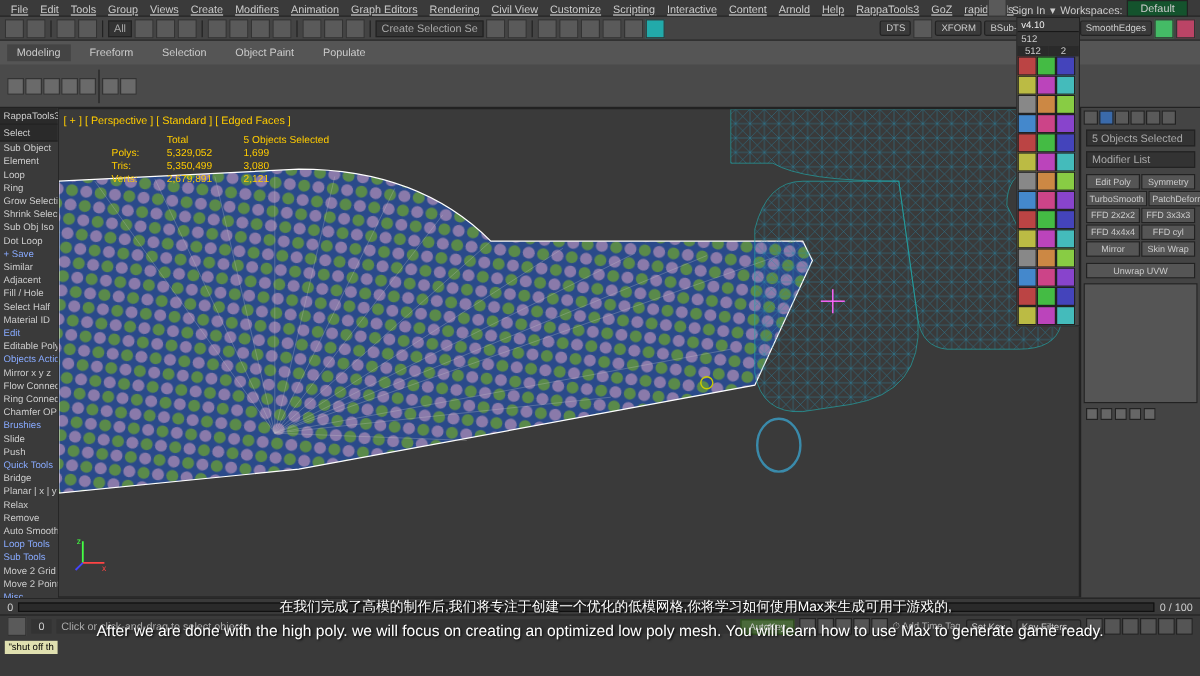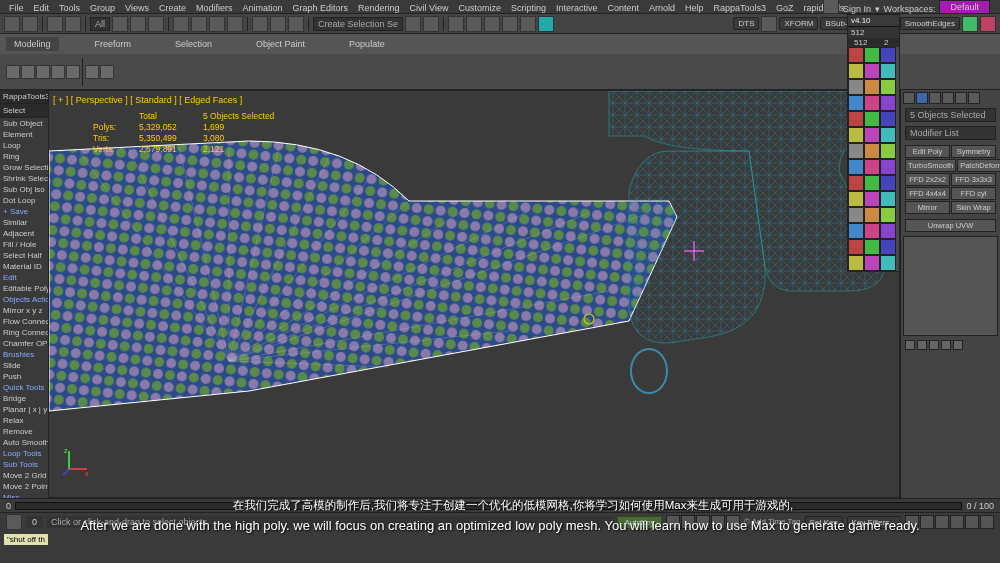--- a/index.html
+++ b/index.html
@@ -1,23 +1,23 @@
 <!DOCTYPE html>
 <html><head>
 <meta charset="utf-8">
 <style>
   * { margin: 0; padding: 0; box-sizing: border-box; font-family: Arial, sans-serif; }
   body { width: 1000px; height: 563px; background: #404040; color: #ccc; font-size: 9px; overflow: hidden; position: relative; }
   .topbar { background: #3a3a3a; border-bottom: 1px solid #222; display: flex; padding: 2px 4px; height: 14px; }
-  .topbar .menu-item { padding: 1px 5px; cursor: pointer; white-space: nowrap; }
+  .topbar .menu-item { padding: 1px 5px; cursor: pointer; white-space: nowrap; text-decoration: underline; }
   .toolbar-row { background: #444; border-bottom: 1px solid #222; display: flex; align-items: center; padding: 2px 4px; height: 20px; gap: 2px; }
   .tool-btn { width: 16px; height: 16px; background: #5a5a5a; border: 1px solid #333; display: inline-block; }
   .tool-sep { width: 1px; height: 14px; background: #222; margin: 0 2px; }
   .dropdown { background: #333; border: 1px solid #222; padding: 1px 4px; font-size: 9px; color: #aaa; white-space: nowrap; }
-  .ribbon { background: #555; height: 20px; display: flex; align-items: center; padding: 0 6px; gap: 28px; font-size: 9px; }
+  .ribbon { background: #555; height: 20px; display: flex; align-items: center; padding: 0 6px; gap: 8px; font-size: 9px; }
   .ribbon .tab { padding: 2px 8px; }
   .ribbon .tab.active { background: #444; }
   .sub-ribbon { background: #4a4a4a; height: 36px; display: flex; align-items: center; padding: 2px 6px; gap: 2px; border-bottom: 1px solid #222; }
   .ribbon-icon { width: 14px; height: 14px; background: #6a6a6a; border: 1px solid #333; }
   .left-panel { position: absolute; left: 0; top: 90px; width: 48px; background: #3a3a3a; height: 408px; overflow-y: auto; font-size: 8px; }
   .left-panel .header { background: #2a2a2a; padding: 2px 3px; color: #ccc; border-bottom: 1px solid #222; }
   .left-panel .item { padding: 1px 3px; cursor: pointer; white-space: nowrap; overflow: hidden; }
   .left-panel .item.blue { color: #8af; }
   .viewport { position: absolute; left: 48px; top: 90px; right: 100px; bottom: 65px; background: #3a3a3a; border: 1px solid #222; overflow: hidden; }
   .viewport-header { position: absolute; top: 4px; left: 4px; color: #ffcc00; font-size: 9px; z-index: 2; }
@@ -45,21 +45,21 @@
   .status-row { display: flex; align-items: center; padding: 2px 6px; gap: 4px; height: 18px; }
   .status-text { background: #333; padding: 1px 4px; font-size: 9px; flex: 1; color: #aaa; }
   .playback { display: flex; gap: 1px; }
   .play-btn { width: 14px; height: 14px; background: #555; border: 1px solid #222; }
   .prompt-row { display: flex; padding: 2px 4px; height: 16px; gap: 4px; align-items: center; }
   .prompt-label { background: #e0e0b0; color: #000; padding: 1px 3px; font-size: 8px; }
   .prompt-text { font-size: 9px; color: #aaa; }
   .model-shape { position: absolute; pointer-events: none; }
   .wp-row { display: flex; gap: 4px; align-items: flex-end; padding: 0 6px; font-size: 9px; }
   .wp-label { color: #ccc; }
-  .wp-box { background: #a21caf; padding: 1px 10px; border: 1px solid #222; color: #ccc; }
+  .wp-box { background: #14532d; padding: 1px 10px; border: 1px solid #222; color: #ccc; }
   .field-pill { background: #3a3a3a; border: 1px solid #222; padding: 1px 4px; font-size: 8px; color: #ccc; border-radius: 2px; }
   .auto-pill { background: #4a6a3a; padding: 1px 6px; font-size: 8px; border: 1px solid #2a4a1a; }
 </style>
 </head>
 <body>
 
 <div class="topbar" id="menu-bar">
     <span class="menu-item">File</span>
     <span class="menu-item">Edit</span>
     <span class="menu-item">Tools</span>

